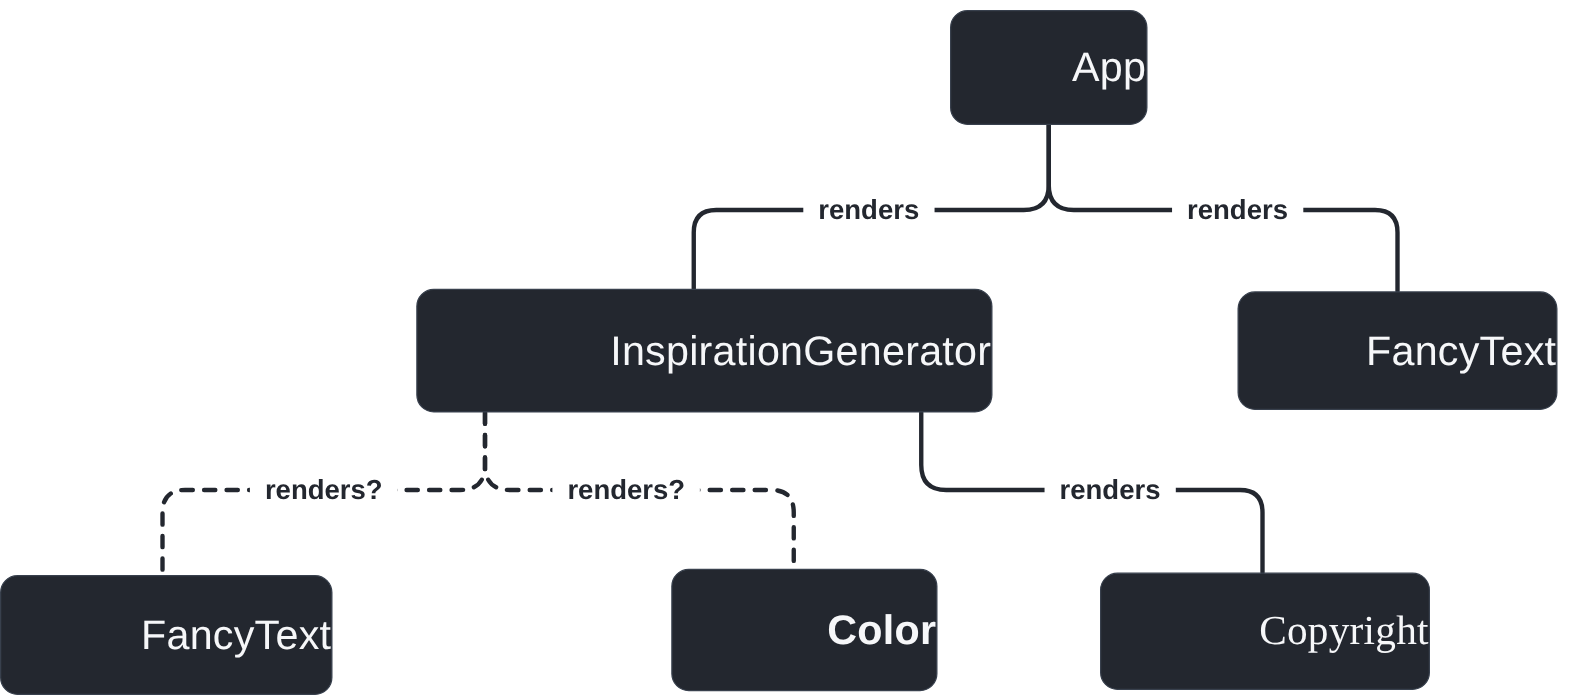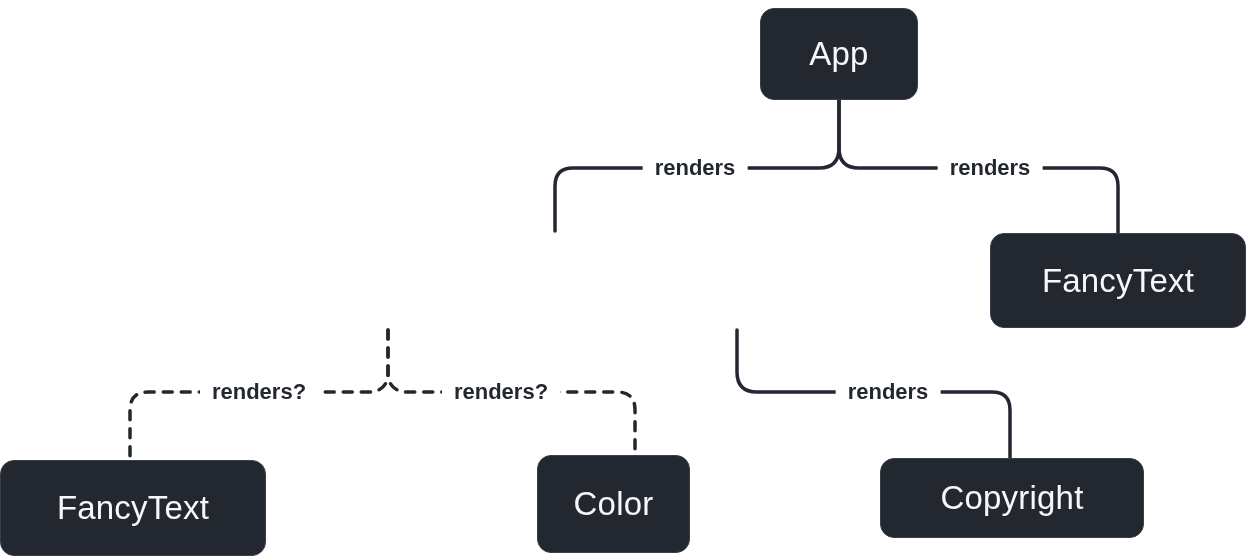--- a/index.html
+++ b/index.html
@@ -38,21 +38,21 @@
     stroke-dasharray: 9 9;
   }
   .node {
     position: absolute;
     background: var(--node-fill);
     border: 1px solid var(--node-border);
     border-radius: 14px;
     color: var(--node-text);
     display: flex;
     align-items: center;
-    justify-content: center;
+    justify-content: flex-end;
     font-size: 33px;
     font-weight: 500;
     letter-spacing: 0.2px;
   }
   .edge-label {
     position: absolute;
     transform: translate(-50%, -50%);
     background: var(--background);
     color: var(--edge-label-text);
     font-size: 22px;
@@ -87,30 +87,33 @@
   <div class="edge-label" style="left:259px; top:392px;">renders?</div>
 
   <div class="edge-label" style="left:501px; top:392px;">renders?</div>
 
   <div class="edge-label" style="left:888px; top:392px;">renders</div>
 
   <div class="node" style="left:760px; top:8px; width:158px; height:92px;">
     <span>App</span>
   </div>
 
+  <div class="node" style="left:333px; top:231px; width:461px; height:99px;">
+    <span>InspirationGenerator</span>
+  </div>
 
   <div class="node" style="left:990px; top:233px; width:256px; height:95px;">
     <span>FancyText</span>
   </div>
 
   <div class="node" style="left:0px; top:460px; width:266px; height:96px;">
     <span>FancyText</span>
   </div>
 
-  <div class="node" style="left:537px; top:455px; width:153px; height:98px;">
+  <div class="node" style="left:537px; top:455px; width:213px; height:98px;font-weight:bold;">
     <span>Color</span>
   </div>
 
-  <div class="node" style="left:880px; top:458px; width:264px; height:80px;">
+  <div class="node" style="left:880px; top:458px; width:264px; height:94px;font-family:Liberation Serif, serif;">
     <span>Copyright</span>
   </div>
 
 </div>
 
 </body></html>

